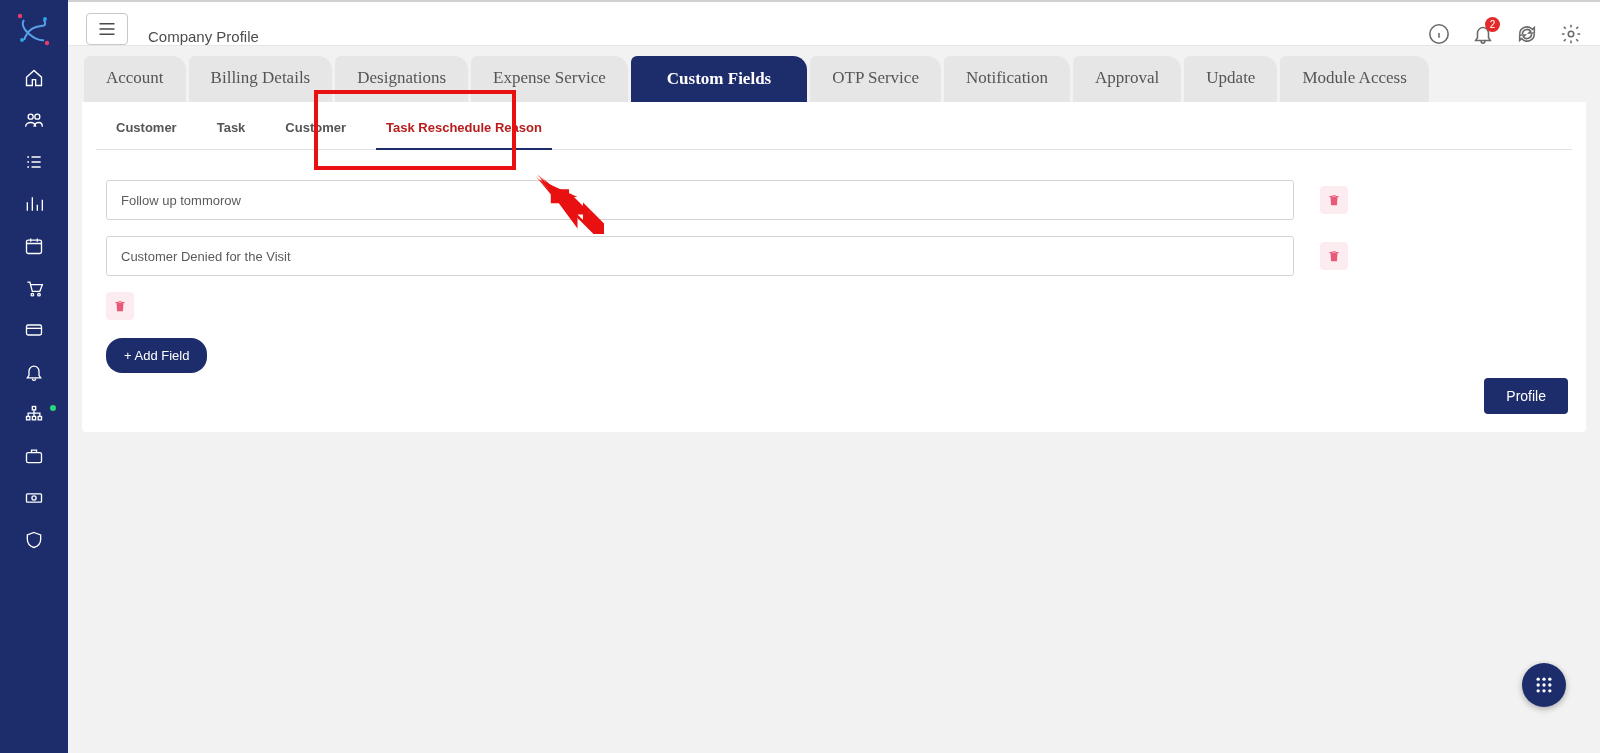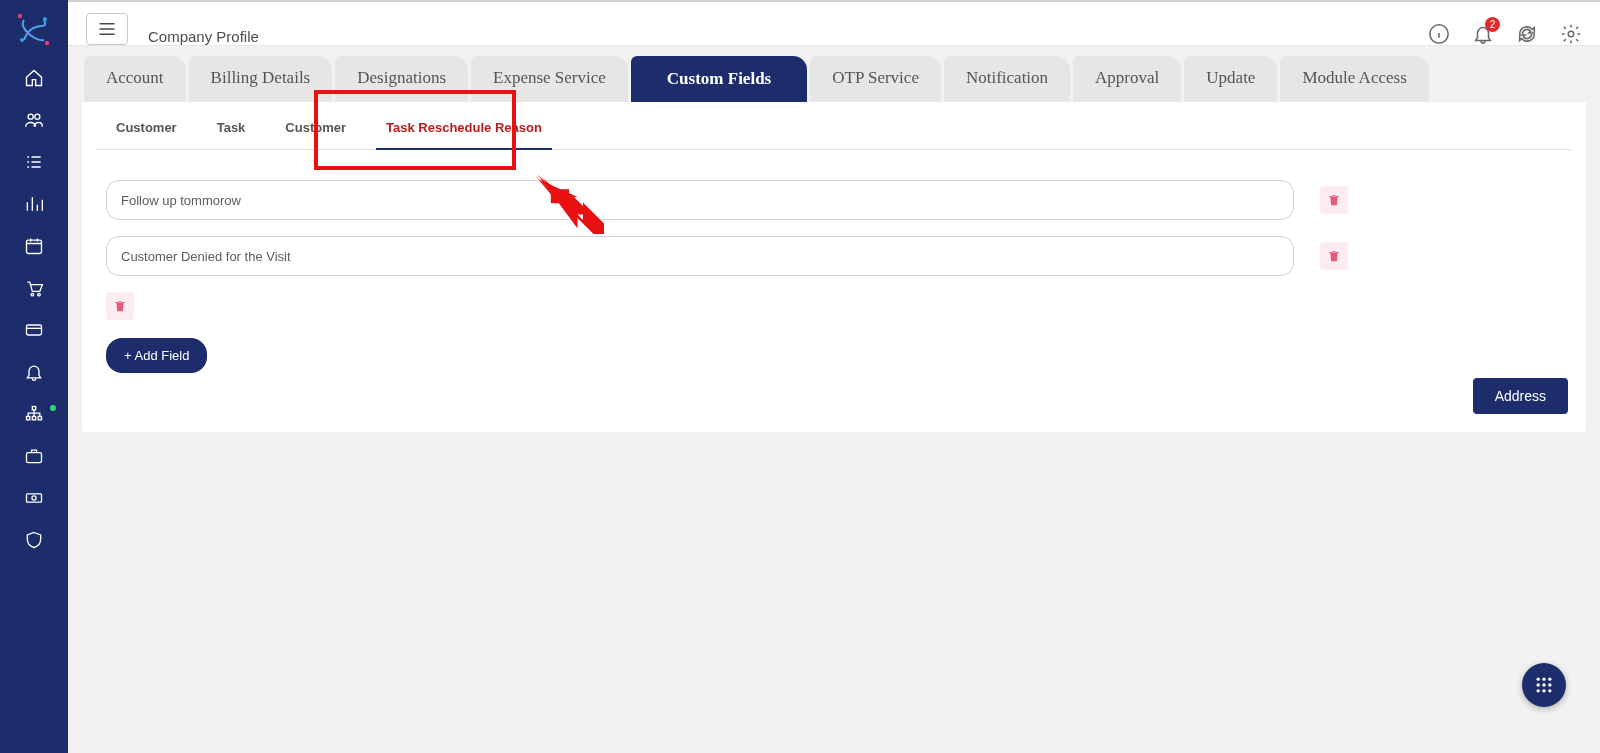--- a/index.html
+++ b/index.html
@@ -116,21 +116,21 @@
     pointer-events:none;
   }
   .arrow { position:absolute; pointer-events:none; }
   .arrow svg { width:70px; height:70px; fill:#e81010; }
 
   
   .fields { padding: 30px 24px 0 24px; }
   .field-row { display:flex; align-items:center; gap:26px; margin-bottom:16px; }
   .field-input {
     flex:0 0 1188px;
-    height:40px; border:1px solid #d3d3d3; border-radius:13px;
+    height:40px; border:1px solid #d3d3d3; border-radius:3px;
     padding: 16px 14px; font-size:13px; color:#5b5b5b;
     background:#fff;
   }
   .trash-btn {
     width:28px; height:28px; border:none; background:#fdecef;
     border-radius:4px; cursor:pointer;
     display:flex; align-items:center; justify-content:center;
   }
   .trash-btn svg { width:14px; height:14px; stroke:none; fill:#e85878; }
 
@@ -349,21 +349,21 @@
               <path d="M6 7h12l-1 14H7L6 7zm3-3h6v2H9V4zM4 7h16v-2H4v2z"></path>
             </svg>
           </button>
       </div>
     </div>
 
     <div class="buttons-row">
       <button class="add-btn">+ Add Field</button>
     </div>
 
-    <button class="update-btn">Address</button>
+    <button class="update-btn">Profile</button>
   </div>
 
 </div>
 
 <div class="fab">
   <svg viewBox="0 0 24 24">
       <circle cx="5" cy="5" r="2"></circle>
       <circle cx="12" cy="5" r="2"></circle>
       <circle cx="19" cy="5" r="2"></circle>
       <circle cx="5" cy="12" r="2"></circle>

